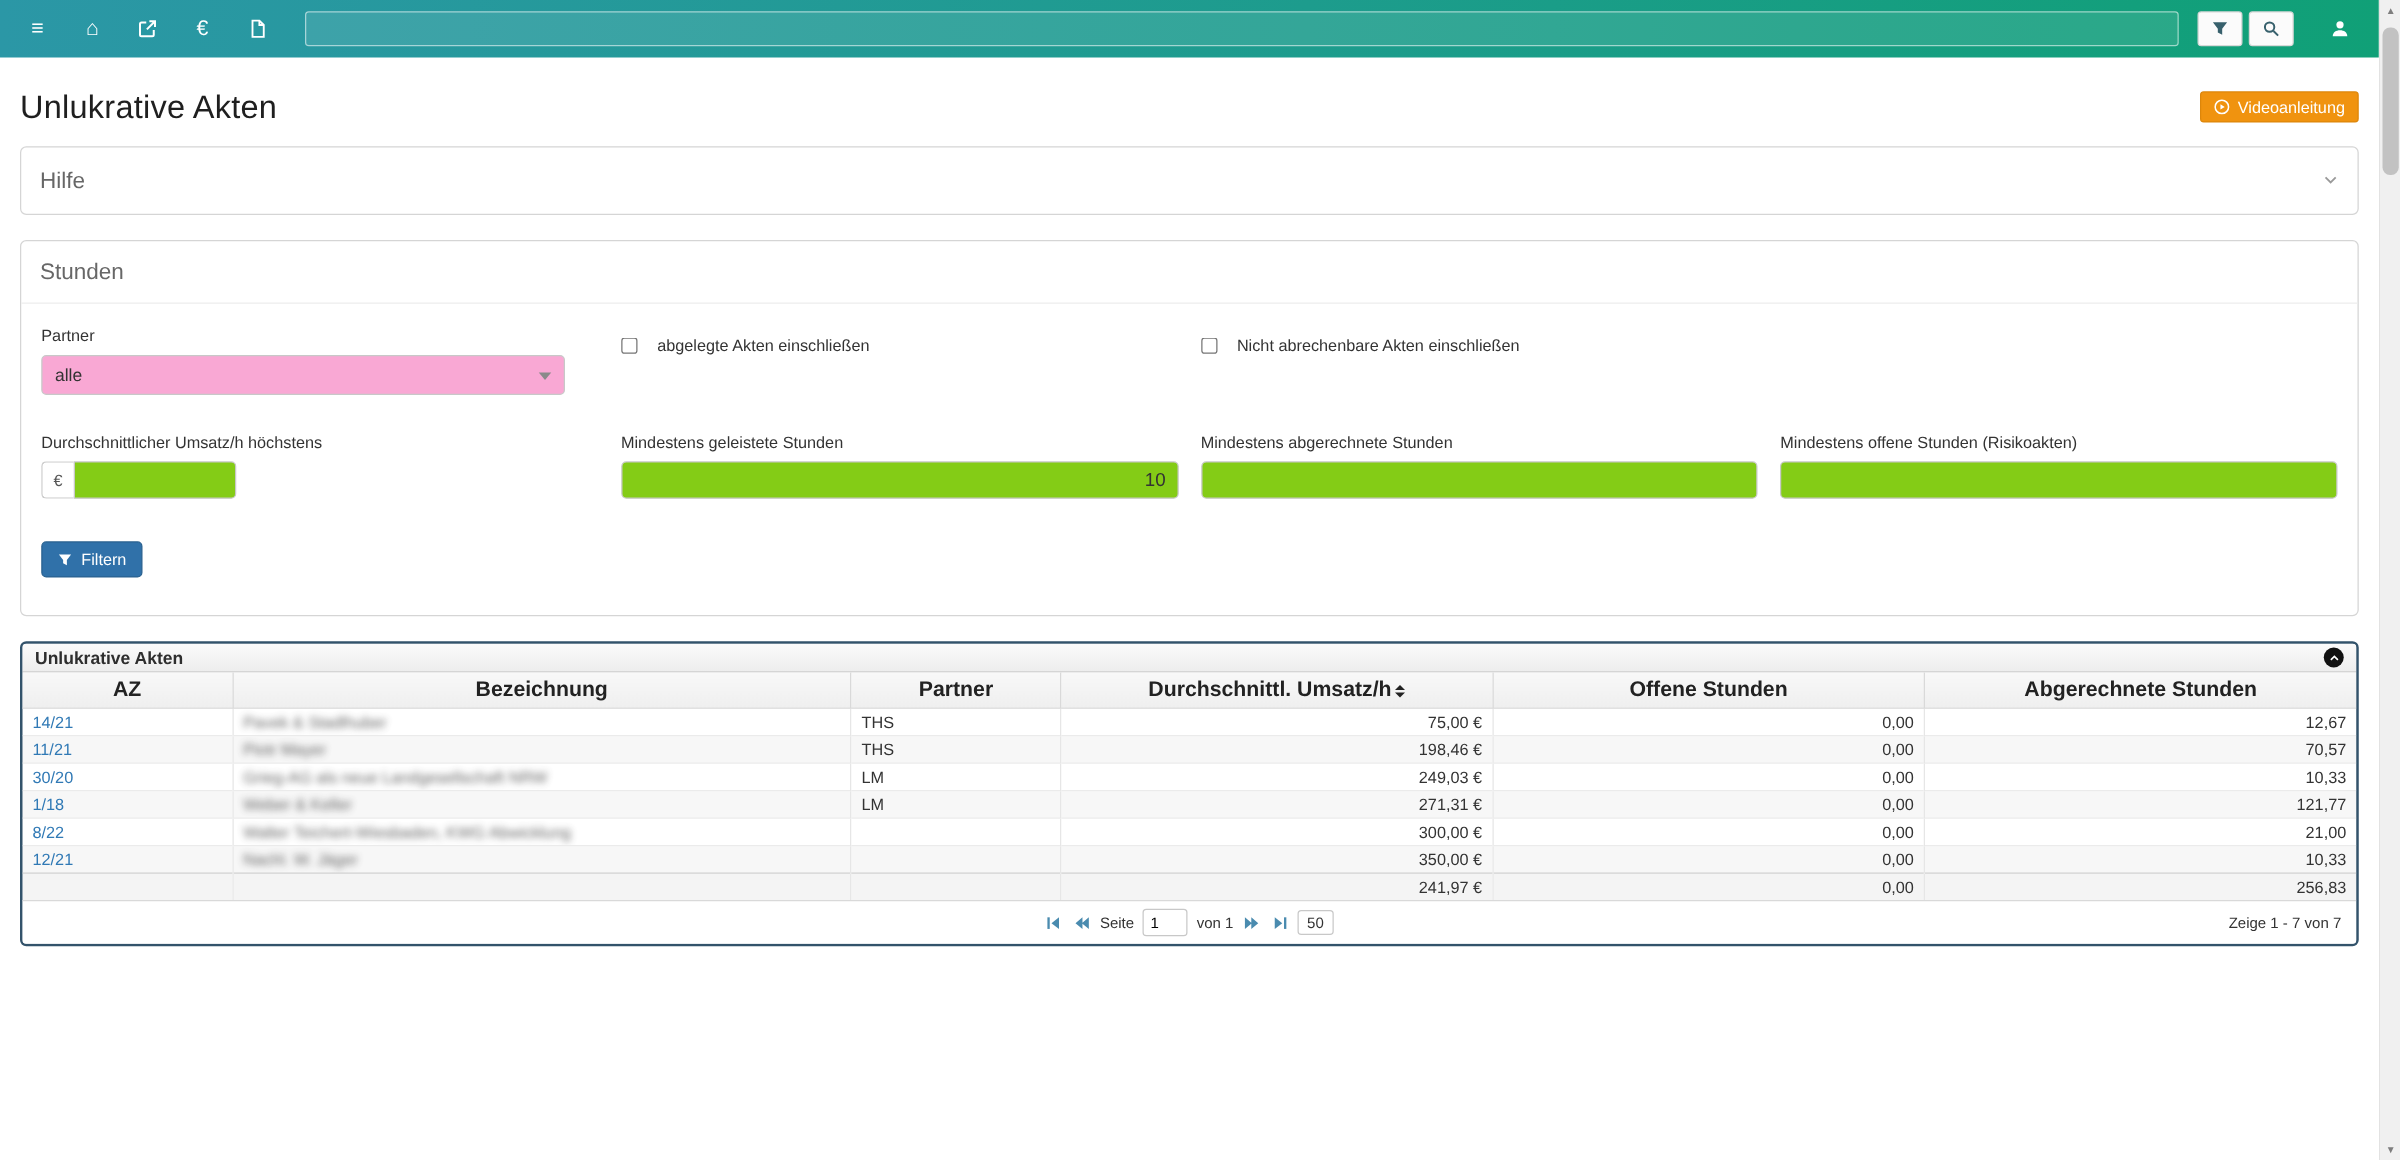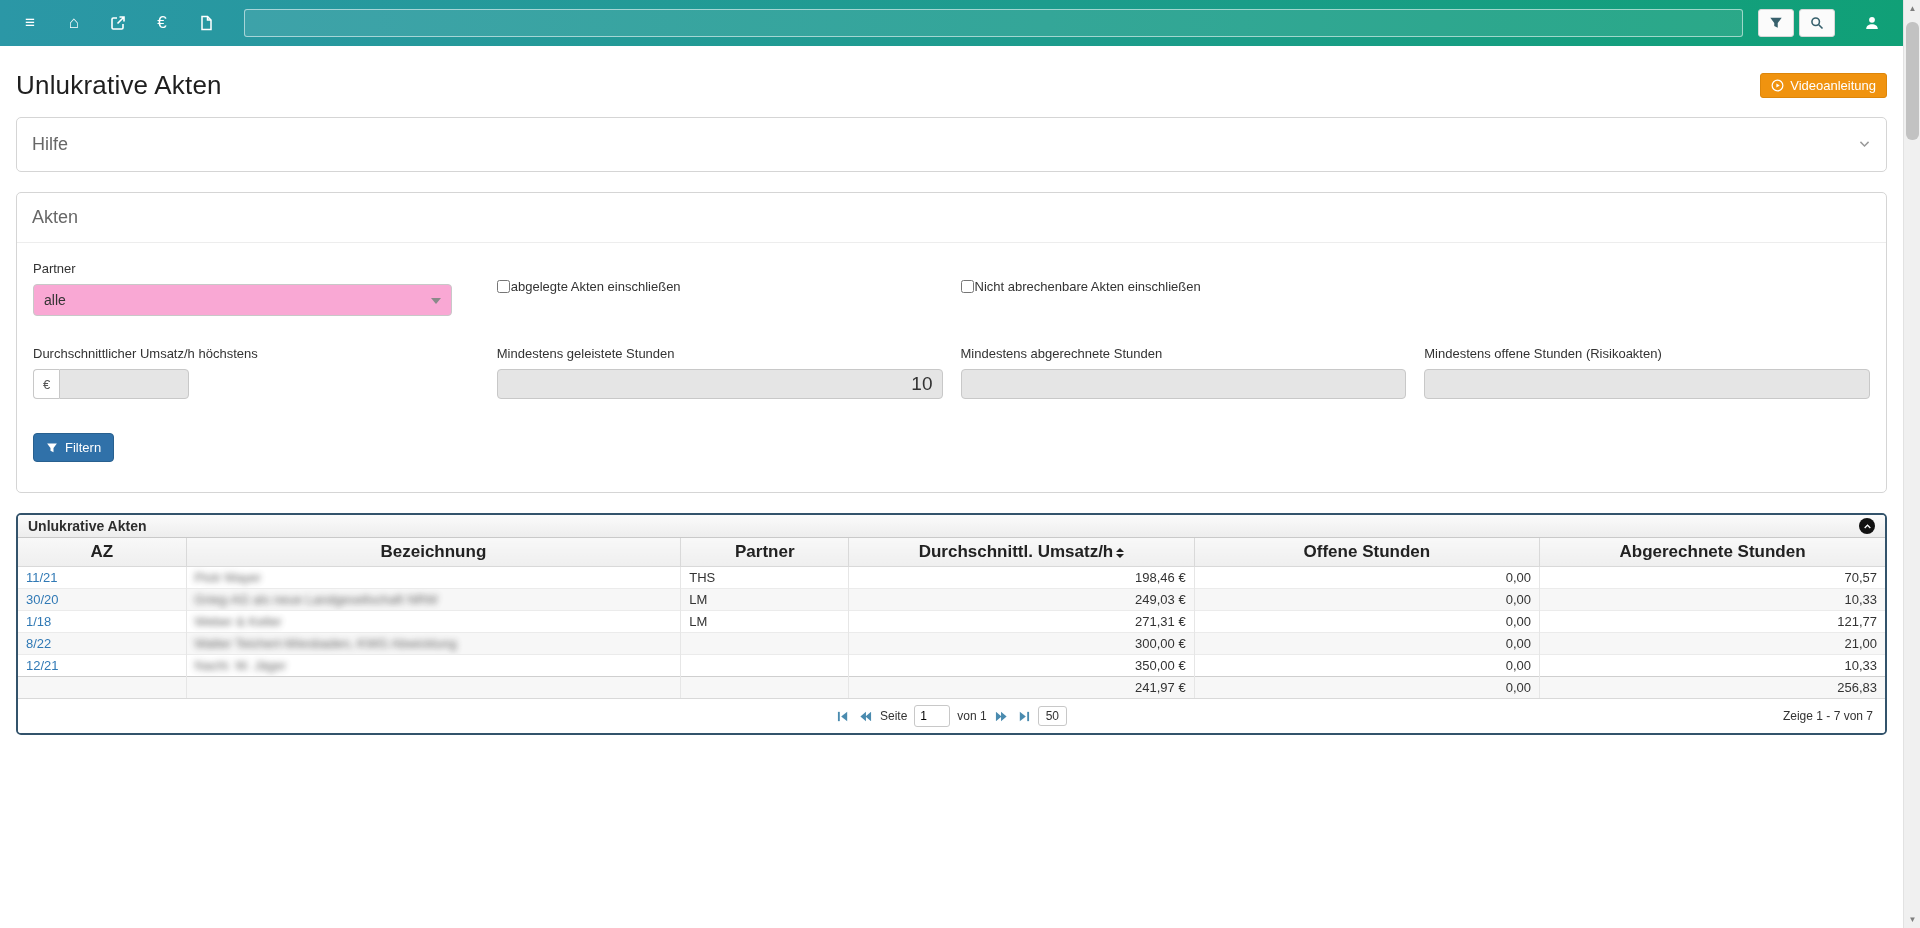--- a/index.html
+++ b/index.html
@@ -63,25 +63,25 @@
   .field-label { display:block; font-size:13px; color:#333; margin-bottom:8px; }
   .select-box {
     position:relative; width:94%; height:32px; border:1px solid #c8c8c8; border-radius:4px;
     display:flex; align-items:center; padding:0 26px 0 10px; font-size:14px; color:#333;
     background:#f9a8d4; cursor:pointer;
   }
   .select-box .caret {
     position:absolute; right:10px; top:13px; width:0; height:0;
     border-left:5px solid transparent; border-right:5px solid transparent; border-top:6px solid #8a8a8a;
   }
-  .check-row { display:flex; align-items:flex-start; gap:1px; margin-top:18px; font-size:13px; color:#333; }
+  .check-row { display:flex; align-items:flex-start; gap:16px; margin-top:8px; font-size:13px; color:#333; }
   .check-row input { margin:1px 0 0 0; }
   .txt-input {
     width:100%; height:30px; border:1px solid #c8c8c8; border-radius:4px; padding:0 9px;
-    font-size:19px; color:#333; outline:none; background:#e5e5e5;
+    font-size:15px; color:#333; outline:none; background:#84cc16;
   }
   .txt-input.num { text-align:right; }
   .row2 { margin-top:30px; }
   .input-group { display:flex; width:156px; }
   .input-group .addon {
     display:flex; align-items:center; justify-content:center; min-width:26px; padding:0 7px;
     border:1px solid #c8c8c8; border-right:none; border-radius:4px 0 0 4px; color:#555; background:#fff; font-size:13px;
   }
   .input-group .txt-input { border-radius:0 4px 4px 0; }
   .btn-filter {
@@ -215,21 +215,21 @@
       <span class="chev">
         <svg viewBox="0 0 16 16">
             <path d="m3 6 5 5 5-5" fill="none" stroke="currentColor" stroke-width="1.8"></path>
           </svg>
       </span>
     </div>
   </div>
 
   <div class="panel">
     <div class="panel-head filter-head">
-      <span>Akten</span>
+      <span>Stunden</span>
     </div>
     <div class="filter-body">
 
       <div class="filter-grid">
         <div>
           <label class="field-label">Partner</label>
           <div class="select-box">
             <span>alle</span>
             <span class="caret"></span>
           </div>
@@ -304,20 +304,28 @@
           <th>Partner</th>
           <th>
             <span>Durchschnittl. Umsatz/h</span><span class="sort-stack"><i class="up"></i><i class="dn"></i></span>
           </th>
           <th>Offene Stunden</th>
           <th>Abgerechnete Stunden</th>
         </tr>
       </thead>
       <tbody>
         <tr>
+          <td class="az"><a href="#">14/21</a></td>
+          <td><span class="redacted">Pavek &amp; Stadlhuber</span></td>
+          <td>THS</td>
+          <td class="right">75,00 €</td>
+          <td class="right">0,00</td>
+          <td class="right">12,67</td>
+        </tr>
+        <tr>
           <td class="az"><a href="#">11/21</a></td>
           <td><span class="redacted">Piotr Mayer</span></td>
           <td>THS</td>
           <td class="right">198,46 €</td>
           <td class="right">0,00</td>
           <td class="right">70,57</td>
         </tr>
         <tr>
           <td class="az"><a href="#">30/20</a></td>
           <td><span class="redacted">Grieg-AG als neue Landgesellschaft NRW</span></td>

